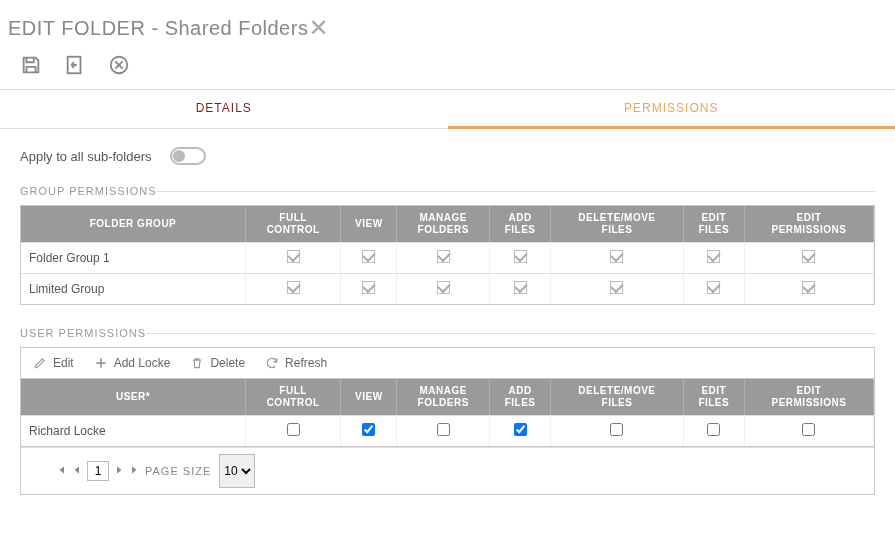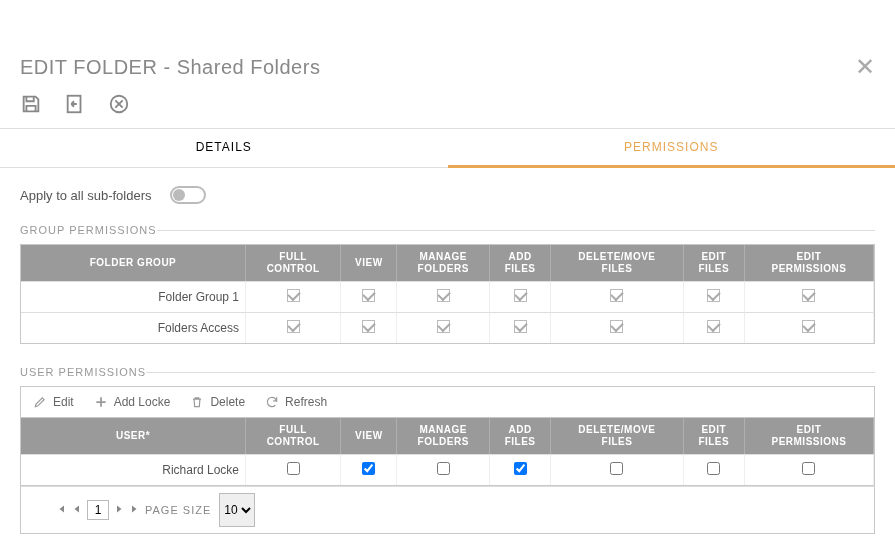--- a/index.html
+++ b/index.html
@@ -1,38 +1,38 @@
 <!DOCTYPE html>
 <html><head>
 <meta charset="utf-8">
 <style>
 * { box-sizing: border-box; margin: 0; padding: 0; }
 body { font-family: Arial, Helvetica, sans-serif; font-size: 13px; color: #333; background: #fff; width: 895px; }
-.header { display: flex; align-items: center; justify-content: space-between; padding: 14px 20px 0 20px; margin-top: 39px; }
+.header { display: flex; align-items: center; justify-content: flex-start; padding: 14px 20px 0 8px; }
 .header .title { font-size: 20px; color: #888; font-weight: 400; letter-spacing: 0.5px; }
 .header .close { font-size: 24px; color: #aaa; cursor: pointer; }
 .toolbar { padding: 12px 20px 10px 20px; display: flex; gap: 22px; align-items: center; }
 .toolbar svg { width: 22px; height: 22px; color: #888; cursor: pointer; }
 .divider { border: none; border-top: 1px solid #ddd; }
 .tabs { display: flex; border-bottom: 1px solid #ddd; }
-.tab { flex: 1; text-align: center; padding: 11px 0; font-size: 12px; letter-spacing: 1px; cursor: pointer; color: #000000; }
+.tab { flex: 1; text-align: center; padding: 11px 0; font-size: 12px; letter-spacing: 1px; cursor: pointer; color: #7f1d1d; }
 .tab.active { color: #e8a755; border-bottom: 3px solid #e8a755; margin-bottom: -1px; }
 .content { padding: 18px 20px 20px 20px; }
 .toggle-row { display: flex; align-items: center; gap: 18px; margin-bottom: 20px; }
 .toggle-row .label { font-size: 13px; color: #555; }
 .toggle { width: 36px; height: 18px; border: 2px solid #bbb; border-radius: 18px; position: relative; cursor: pointer; }
 .toggle::after { content: ''; position: absolute; width: 12px; height: 12px; background: #bbb; border-radius: 50%; top: 1px; left: 1px; }
 .section-head { display: flex; align-items: center; margin-bottom: 8px; }
 .section-head .lab { font-size: 11px; letter-spacing: 1px; color: #999; white-space: nowrap; }
 .section-head .line { flex: 1; border-top: 1px solid #ddd; }
 table { width: 100%; border-collapse: separate; border-spacing: 0; border: 1px solid #c8c8c8; }
 thead th { background: #9a9a9a; color: #fff; font-size: 10px; font-weight: 600; letter-spacing: 0.5px; padding: 6px 4px; text-align: center; border-right: 1px solid #b0b0b0; line-height: 12px; }
 thead th:first-child { width: 225px; }
 tbody td { border-top: 1px solid #ddd; border-right: 1px solid #eee; padding: 7px 6px; text-align: center; font-size: 12px; color: #555; }
-tbody td:first-child { text-align: right; padding-left: 8px; }
+tbody td:first-child { text-align: left; padding-left: 8px; }
 .chk { display: inline-block; width: 13px; height: 13px; border: 1px solid #bbb; position: relative; }
 .chk.on::after { content: ''; position: absolute; left: 2px; top: -1px; width: 6px; height: 9px; border: solid #aaa; border-width: 0 2px 2px 0; transform: rotate(45deg); }
 .ucheck { width: 13px; height: 13px; }
 .ucheck-wrap { display: inline-block; }
 .user-toolbar { display: flex; gap: 20px; padding: 8px 12px; border: 1px solid #c8c8c8; border-bottom: none; align-items: center; }
 .user-toolbar .btn { display: flex; align-items: center; gap: 6px; font-size: 12px; color: #666; cursor: pointer; }
 .user-toolbar svg { width: 14px; height: 14px; color: #999; }
 .pager { display: flex; align-items: center; gap: 4px; padding: 6px 8px; border: 1px solid #c8c8c8; border-top: 1px solid #ddd; }
 .pager .spacer { width: 22px; }
 .pager svg { width: 12px; height: 12px; color: #888; cursor: pointer; }
@@ -108,21 +108,21 @@
           <td>Folder Group 1</td>
           <td><span class="chk on"></span></td>
           <td><span class="chk on"></span></td>
           <td><span class="chk on"></span></td>
           <td><span class="chk on"></span></td>
           <td><span class="chk on"></span></td>
           <td><span class="chk on"></span></td>
           <td><span class="chk on"></span></td>
         </tr>
         <tr>
-          <td>Folders Access</td>
+          <td>Limited Group</td>
           <td><span class="chk on"></span></td>
           <td><span class="chk on"></span></td>
           <td><span class="chk on"></span></td>
           <td><span class="chk on"></span></td>
           <td><span class="chk on"></span></td>
           <td><span class="chk on"></span></td>
           <td><span class="chk on"></span></td>
         </tr>
       </tbody>
   </table>

